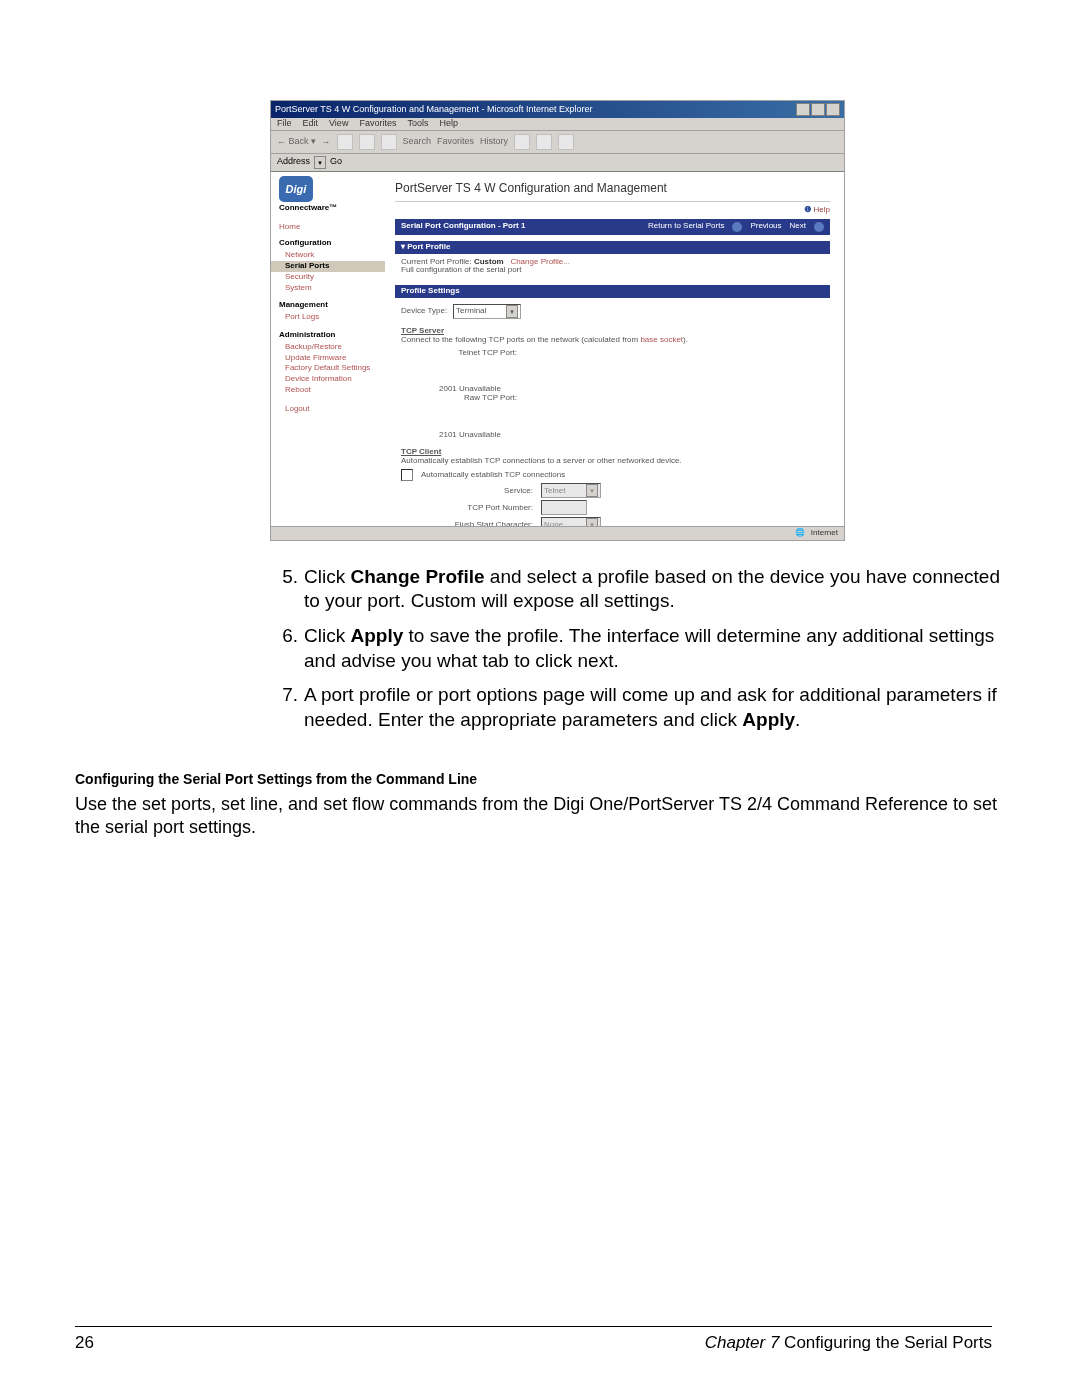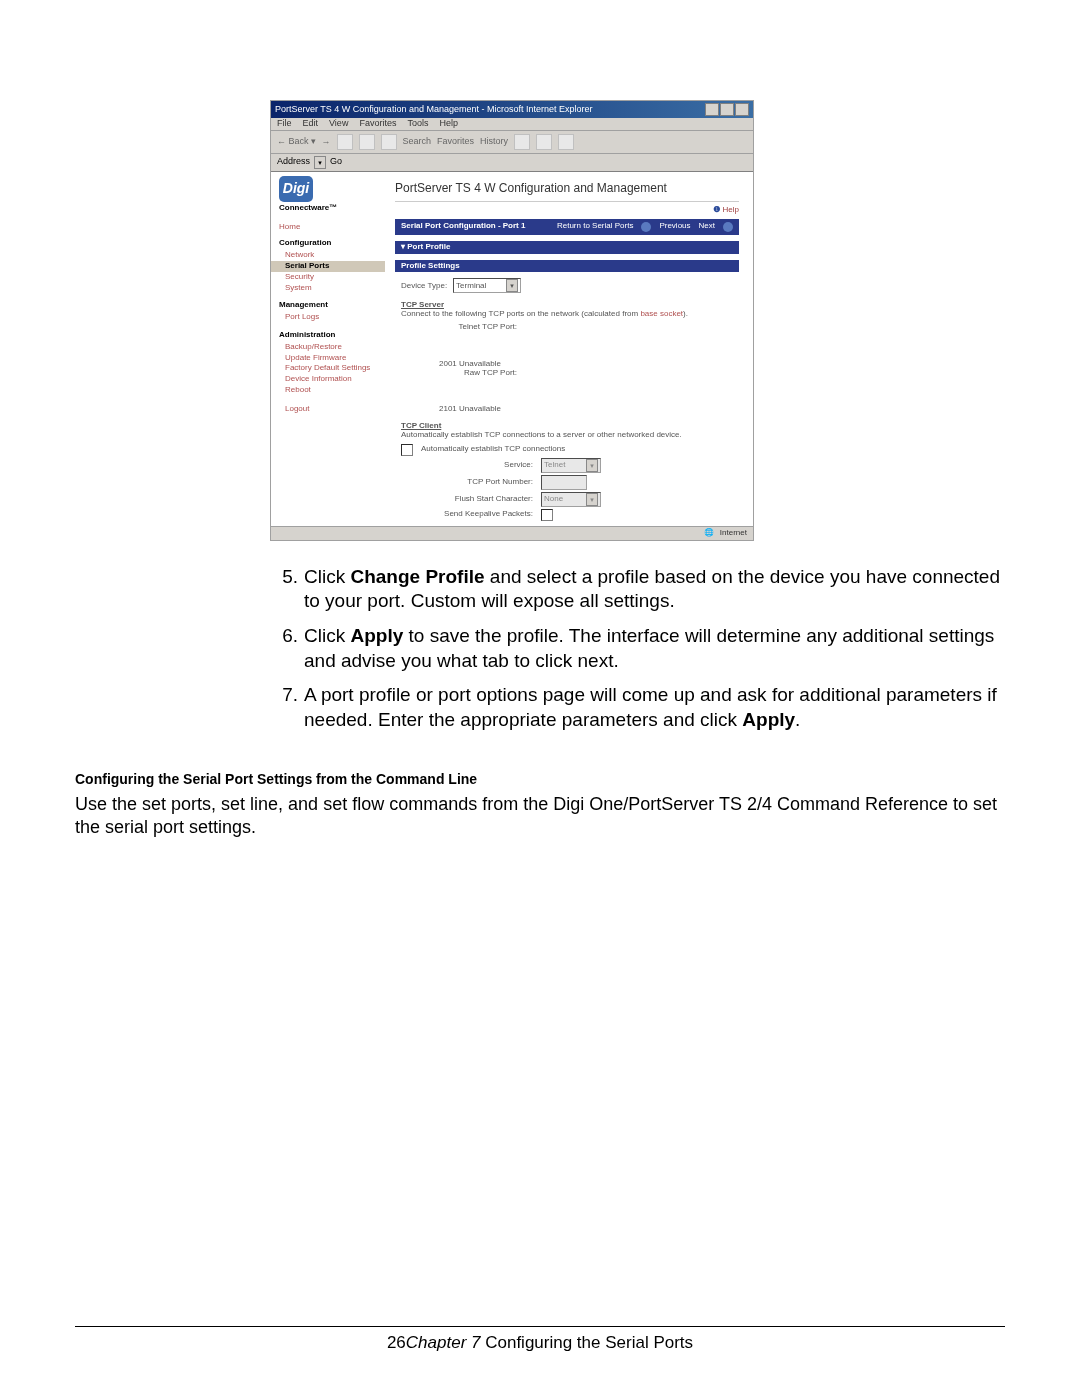--- a/index.html
+++ b/index.html
@@ -14,21 +14,21 @@
   }
   .page {
     padding: 100px 75px 40px 75px;
     box-sizing: border-box;
     height: 100%;
     position: relative;
   }
   .screenshot-container {
     margin-left: 195px;
     margin-bottom: 24px;
-    width: 484px;
+    width: 575px;
     border: 1px solid #a0a0a0;
     background-color: #0369a1;
     font-size: 8px;
     line-height: 1.1;
     box-sizing: border-box;
     overflow: hidden;
   }
   .ie-titlebar {
     background: linear-gradient(to right, #0a246a, #3a6ea5);
     color: #ffffff;
@@ -103,21 +103,21 @@
     box-sizing: border-box;
     font-size: 8px;
   }
   .digi-logo {
     width: 34px;
     height: 26px;
     background-color: #3a6bb0;
     border-radius: 5px;
     color: #fff;
     font-weight: bold;
-    font-size: 14px;
+    font-size: 11px;
     display: flex;
     align-items: center;
     justify-content: center;
     font-style: italic;
     margin-bottom: 2px;
   }
   .connectware {
     font-weight: bold;
     font-size: 8px;
     color: #000;
@@ -299,25 +299,25 @@
     margin-left: 0;
   }
   .section-body {
     font-size: 18px;
     line-height: 1.3;
   }
   .footer {
     position: absolute;
     bottom: 44px;
     left: 75px;
-    right: 75px;
+    right: 88px;
     border-top: 1px solid #000;
     padding-top: 6px;
     display: flex;
-    justify-content: center;
+    justify-content: space-between;
     font-size: 17px;
   }
   .footer .italic { font-style: italic; }
 </style>
 </head>
 <body>
 
 <div class="page">
 
   <div class="screenshot-container">
@@ -387,20 +387,26 @@
           <span class="nav-right">
             <span>Return to Serial Ports</span>
             <span class="nav-dot"></span>
             <span>Previous</span>
             <span>Next</span>
             <span class="nav-dot"></span>
           </span>
         </div>
 
         <div class="subheader">▾ Port Profile</div>
+        <div class="content-block profile-line">
+          <span>Current Port Profile:</span>
+          <span class="bold">Custom</span>&nbsp;&nbsp;
+          <span class="link">Change Profile...</span>
+          <div>Full configuration of the serial port</div>
+        </div>
 
         <div class="subheader">Profile Settings</div>
         <div class="content-block">
           <div class="device-type-row">
             <span>Device Type:</span>
             <span class="dropdown-fake">
               <span>Terminal</span>
               <span class="dd-arrow">▾</span>
             </span>
           </div>

